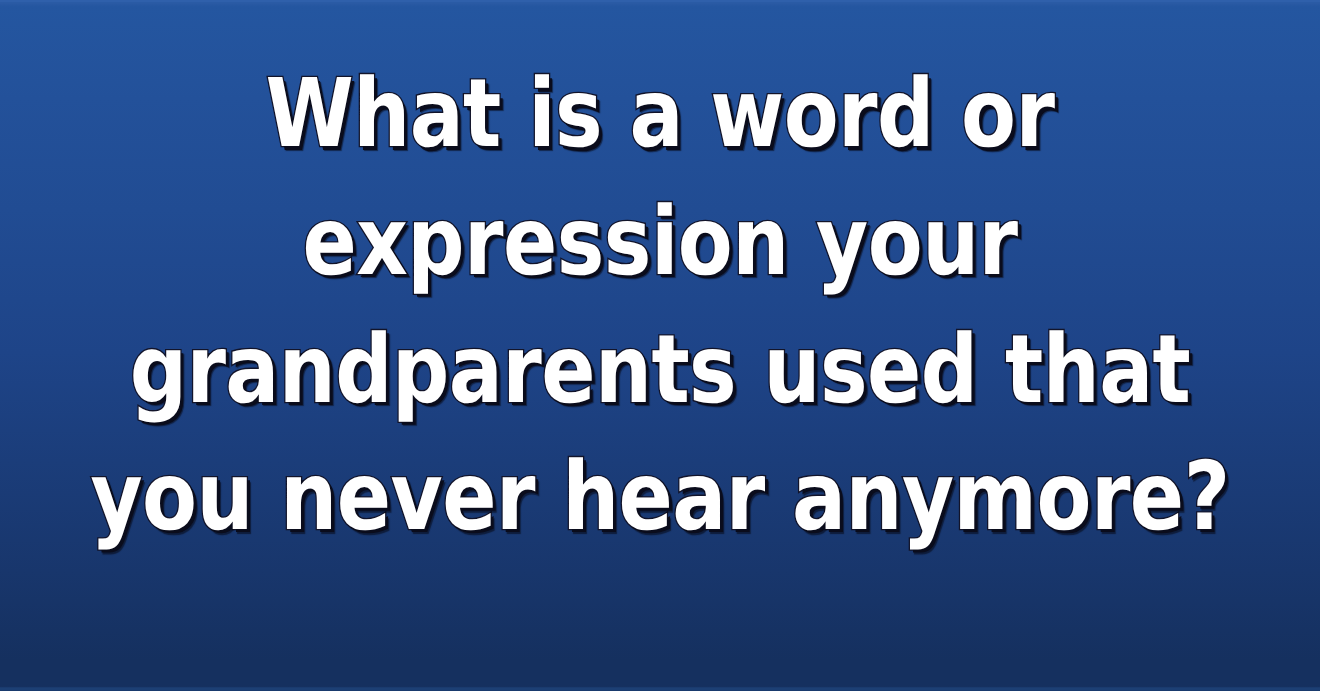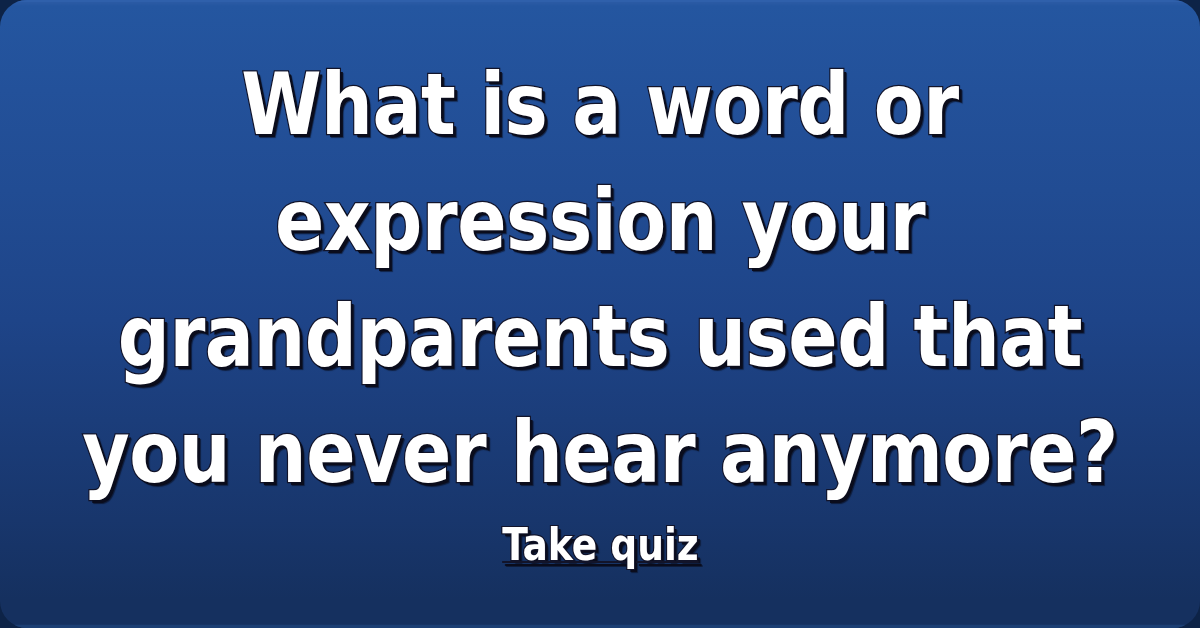--- a/index.html
+++ b/index.html
@@ -24,21 +24,20 @@
       #23519a 90px,
       #214c93 190px,
       #1e4488 320px,
       #1b3d7a 420px,
       #18366c 520px,
       #15305f 600px,
       #15305f 624px,
       #1d3f73 626px,
       #22477f 628px
     );
-    border-radius: 27px;
   }
 
   
   #top-hairline {
     position: absolute;
     left: 0; top: 0;
     width: 1200px; height: 2px;
     background: #2f60ab;
   }
   
@@ -112,20 +111,17 @@
 <body>
 
 <div id="canvas">
 
   <div id="top-hairline"></div>
 
   <div id="content">
 
     <div id="headline">What is a word or expression your grandparents used that you never hear anymore?</div>
 
-    <div id="cta-wrap">
-      <span id="cta">Take quiz</span>
-    </div>
 
   </div>
 
   <div id="bottom-hairline"></div>
 </div>
 
 </body></html>

